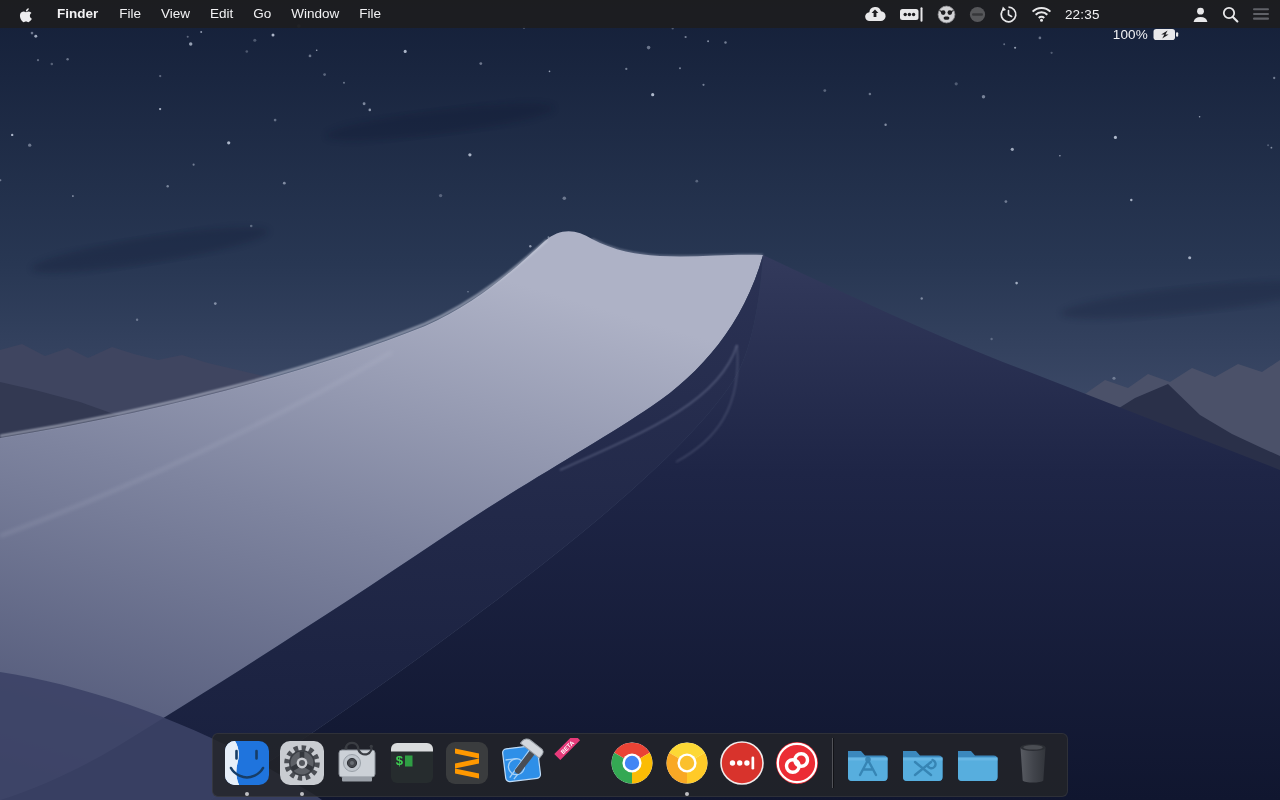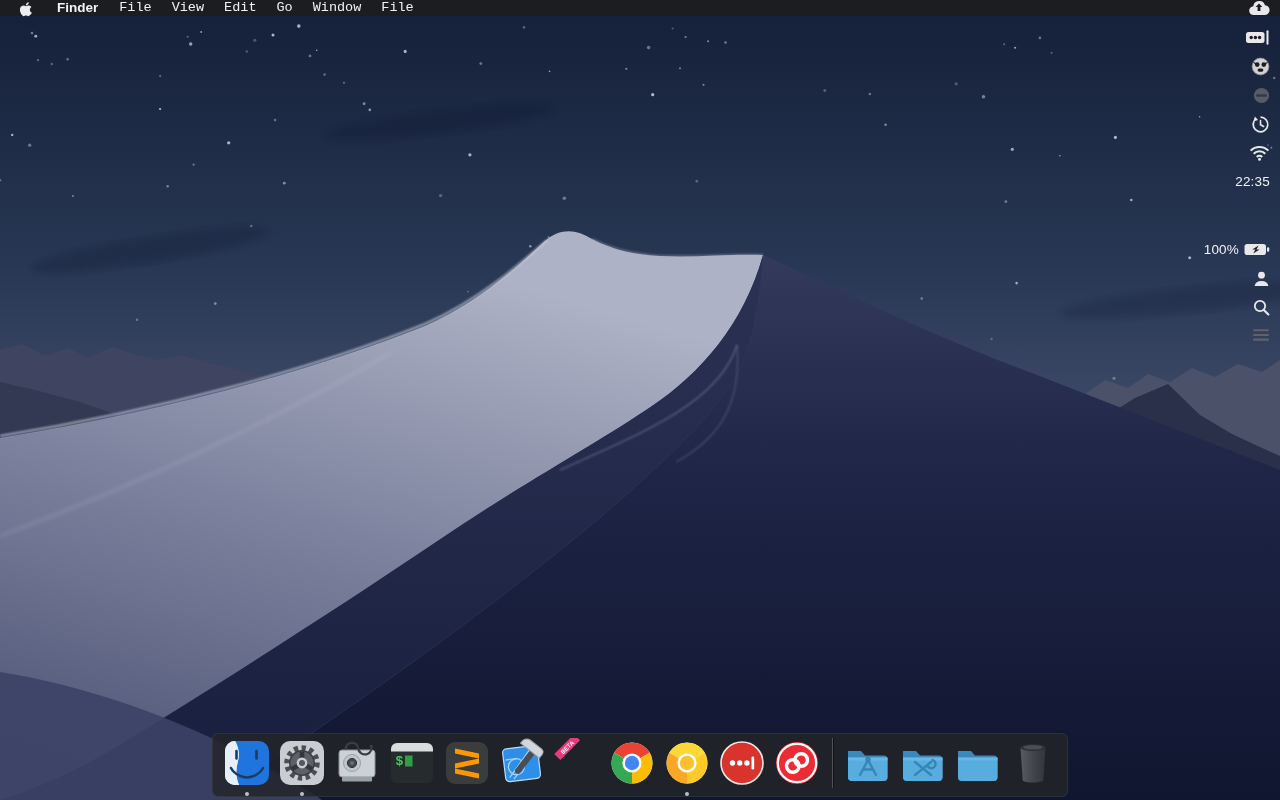--- a/index.html
+++ b/index.html
@@ -1,28 +1,28 @@
 <!DOCTYPE html>
 <html><head>
 <meta charset="utf-8">
 <style>
   html,body{margin:0;padding:0;width:1280px;height:800px;background:#000;}
   .desktop{position:relative;width:1280px;height:800px;overflow:hidden;
            font-family:"Liberation Sans",sans-serif;background:#0e1526;}
   .wallpaper{position:absolute;inset:0;width:1280px;height:800px;display:block;}
 
   
-  .menubar{position:absolute;top:0;left:0;right:0;height:16px;
+  .menubar{position:absolute;top:0;left:0;right:0;height:28px;
            background:rgba(29,29,32,0.97);display:flex;justify-content:space-between;
            align-items:center;color:#f2f2f4;z-index:20;gap:36px;}
   .menus-left{display:flex;align-items:center;height:100%;}
   .menu-item{padding:0 10px;line-height:24px;font-size:13.5px;white-space:nowrap;cursor:default;}
   .menu-apple{padding:0 13px 0 19px;display:flex;align-items:center;height:100%;}
   .menu-appname{font-weight:bold;padding:0 11px;}
-  .status-right{display:flex;align-items:flex-end;gap:13px;height:100%;padding-right:10px;flex-direction:column;}
+  .status-right{display:flex;align-items:center;gap:13px;height:100%;padding-right:10px;}
   .status-icon{display:flex;align-items:center;height:100%;}
   .clock,.batt-pct{font-size:13.5px;letter-spacing:.2px;}
   .battery-cluster{display:flex;align-items:center;gap:5px;margin-top:40px;}
 
   
   .dock-wrap{position:absolute;left:0;right:0;bottom:3px;display:flex;justify-content:center;z-index:20;}
   .dock{display:flex;align-items:center;gap:3px;background:rgba(35,36,40,0.82);
         border:1px solid rgba(255,255,255,0.07);border-radius:6px;
         padding:4px 8px 9px 8px;box-sizing:border-box;height:64px;}
   .dock-item{position:relative;width:52px;height:51px;display:flex;align-items:center;justify-content:center;}
@@ -181,21 +181,21 @@
     <div class="menus-left">
       <div class="menu-apple">
         <svg width="14" height="17" viewBox="0 0 17 21" fill="#ededef">
           <path d="M12.7,19.3c-0.9,0.9-1.9,0.7-2.8,0.3c-1-0.4-1.9-0.4-2.9,0c-1.3,0.6-2,0.4-2.8-0.3
                    C-0.5,14.5,0.1,7.2,5.4,6.9c1.3,0.1,2.2,0.7,3,0.8c1.2-0.2,2.3-0.9,3.5-0.8
                    c1.5,0.1,2.6,0.7,3.4,1.8c-3.1,1.9-2.4,6,0.5,7.2C15.2,17.2,14.1,18.6,12.7,19.3z
                    M8.3,6.8C8.2,4.7,9.9,3,11.9,2.8C12.2,5.2,9.7,7,8.3,6.8z"></path>
         </svg>
       </div>
       <div class="menu-item menu-appname">Finder</div>
-      <nav id="menu-list" style="display:flex;font-family:Liberation Mono, monospace;">
+      <nav id="menu-list" style="display:flex;">
           <div class="menu-item">File</div>
           <div class="menu-item">View</div>
           <div class="menu-item">Edit</div>
           <div class="menu-item">Go</div>
           <div class="menu-item">Window</div>
           <div class="menu-item">File</div>
         </nav>
     </div>
     <div class="status-right" id="status-bar">
         <div class="status-icon">

